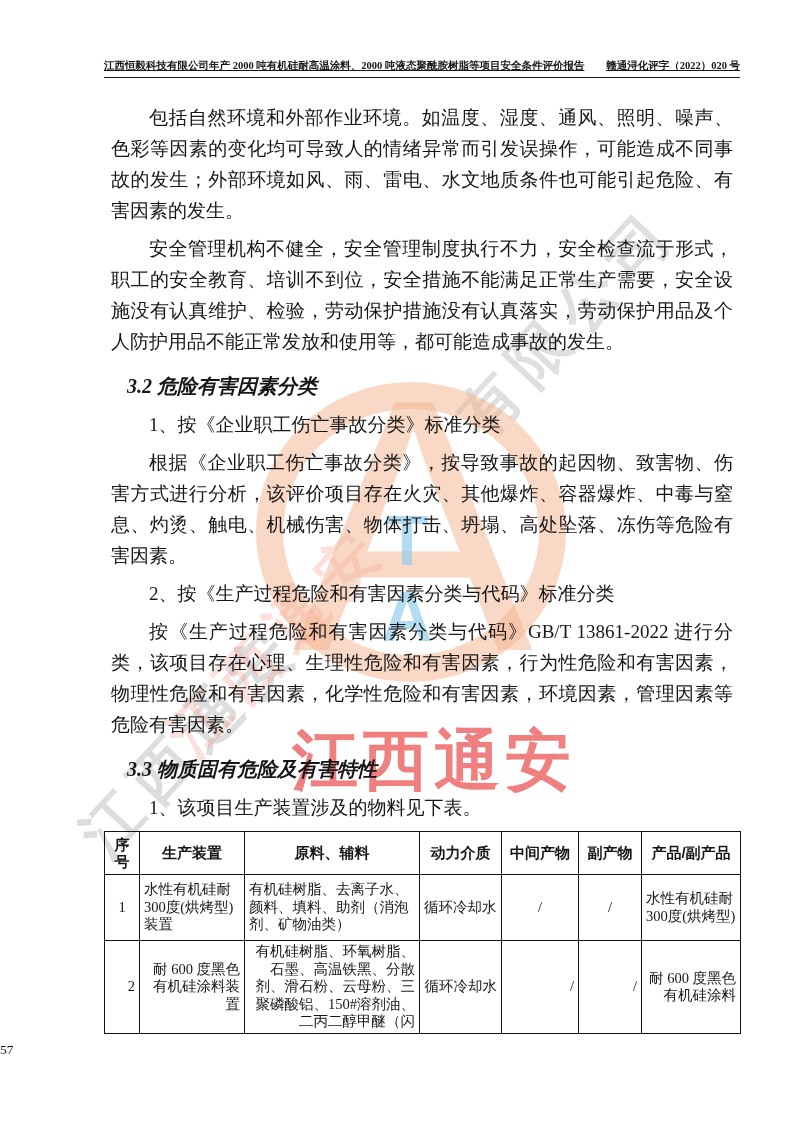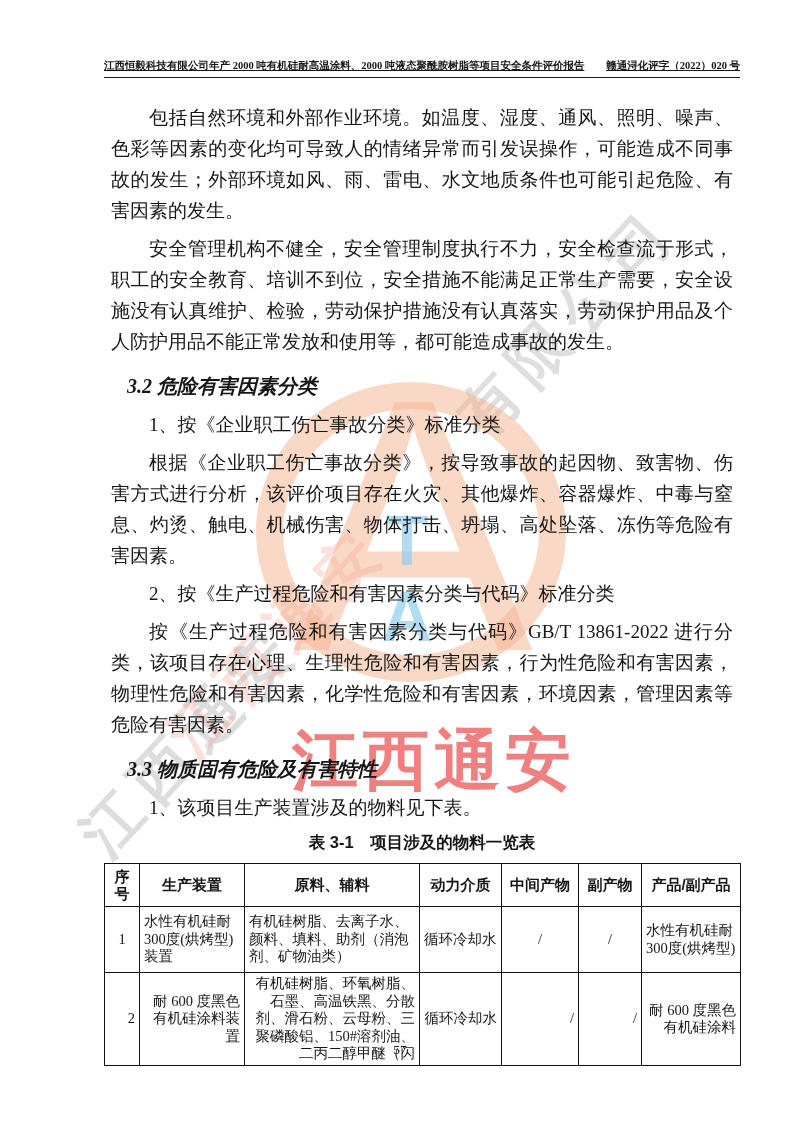--- a/index.html
+++ b/index.html
@@ -70,21 +70,21 @@
     font-family:"Liberation Sans","DejaVu Sans",sans-serif; font-weight:bold;
     text-align:center; height:40px; font-size:15px;
   }
   table.mat td.c { text-align:center; }
   table.mat tr.r0 { height:66px; }
   table.mat tr.r1 { height:93px; }
   table.mat tr.r0 .cb { max-height:62px; overflow:hidden; }
   table.mat tr.r1 .cb { max-height:90px; overflow:hidden;text-align:right; }
   .page-num {
     position:absolute; left:0; right:0; top:1042px; z-index:2;
-    text-align:center; font-size:13.5px;
+    font-size:13.5px;
   }
 </style>
 </head>
 <body>
 
 <div class="page">
 
   <div class="wm wm-diag wm-diag-gray1">江西通安</div>
   <div class="wm wm-diag wm-diag-gray2">有限公司</div>
   <div class="wm wm-diag wm-diag-pink">江西通安</div>
@@ -109,21 +109,20 @@
 
       <div class="h-num">3.2 危险有害因素分类</div>
       <p class="indent">1、按《企业职工伤亡事故分类》标准分类</p>
       <p class="indent">根据《企业职工伤亡事故分类》，按导致事故的起因物、致害物、伤害方式进行分析，该评价项目存在火灾、其他爆炸、容器爆炸、中毒与窒息、灼烫、触电、机械伤害、物体打击、坍塌、高处坠落、冻伤等危险有害因素。</p>
       <p class="indent">2、按《生产过程危险和有害因素分类与代码》标准分类</p>
       <p class="indent">按《生产过程危险和有害因素分类与代码》GB/T 13861-2022 进行分类，该项目存在心理、生理性危险和有害因素，行为性危险和有害因素，物理性危险和有害因素，化学性危险和有害因素，环境因素，管理因素等危险有害因素。</p>
 
       <div class="h-num">3.3 物质固有危险及有害特性</div>
       <p class="indent">1、该项目生产装置涉及的物料见下表。</p>
 
-      <div class="tbl-title">表 3-1　项目涉及的物料一览表</div>
 
       <table class="mat">
         <colgroup>
           <col style="width:35px">
             <col style="width:105px">
             <col style="width:175px">
           <col style="width:82px">
             <col style="width:77px">
             <col style="width:63px">
             <col style="width:99px">

